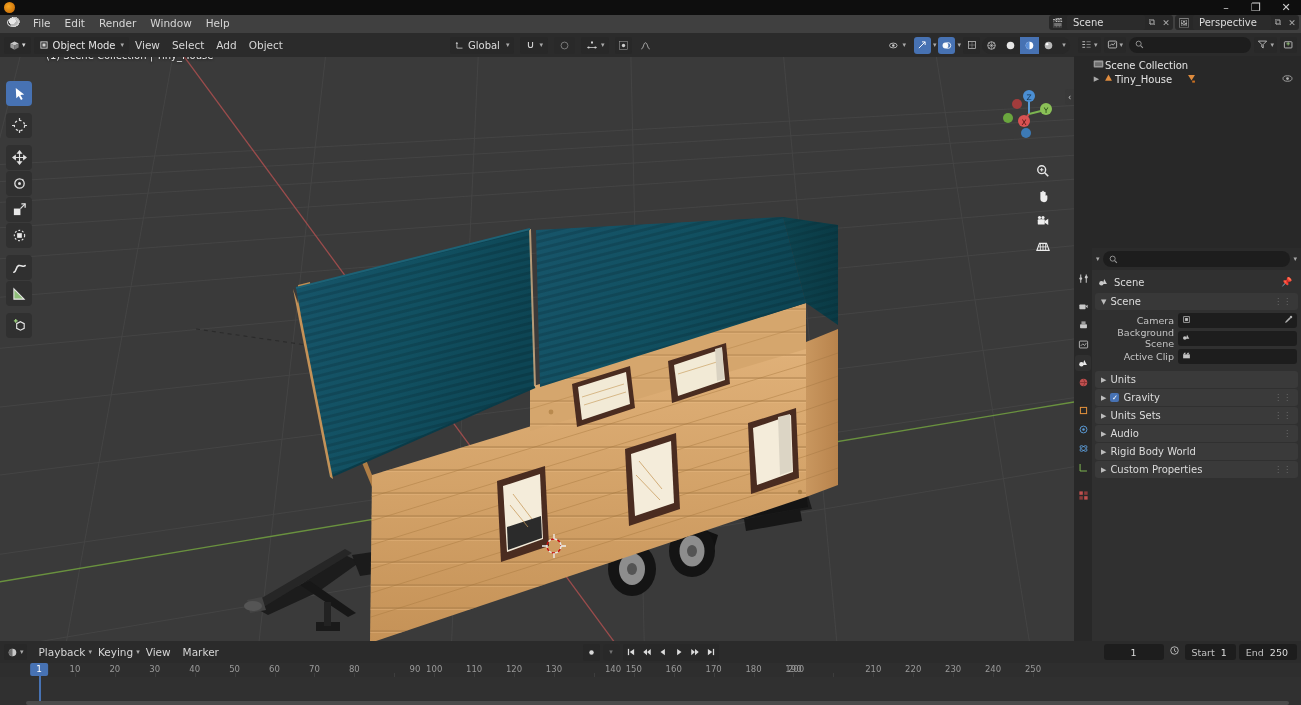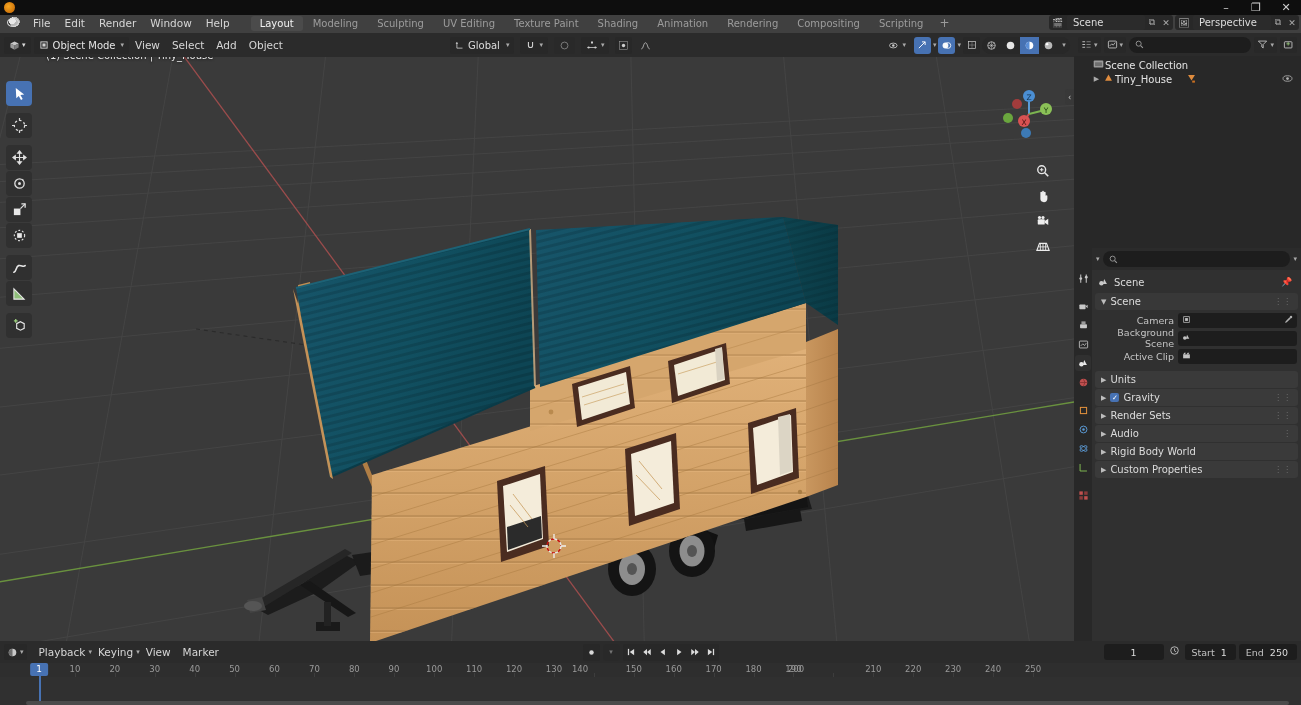--- a/index.html
+++ b/index.html
@@ -181,33 +181,20 @@
   </div>
 </div>
 
 <div id="topbar">
   <div class="blogo"></div>
   <div class="menuitem">File</div>
   <div class="menuitem">Edit</div>
   <div class="menuitem">Render</div>
   <div class="menuitem">Window</div>
   <div class="menuitem">Help</div>
-  <div id="wstabs">
-    <div class="wstab active">Layout</div>
-    <div class="wstab">Modeling</div>
-    <div class="wstab">Sculpting</div>
-    <div class="wstab">UV Editing</div>
-    <div class="wstab">Texture Paint</div>
-    <div class="wstab">Shading</div>
-    <div class="wstab">Animation</div>
-    <div class="wstab">Rendering</div>
-    <div class="wstab">Compositing</div>
-    <div class="wstab">Scripting</div>
-    <div class="wsplus">+</div>
-  </div>
   <div id="topbar-right">
     <div class="scenefield">
       <span class="ic">🎬</span>
       <span class="nm">Scene</span>
       <span class="bx">⧉</span>
       <span class="bx">✕</span>
     </div>
     <div class="scenefield">
       <span class="ic">🖼</span>
       <span class="nm">Perspective</span>
@@ -872,21 +859,21 @@
           <span>Units</span>
         </div>
         <div class="panelhdr" style="background:#3a3a3a">
           <span class="tri">▶</span>
           <span class="ckbox">✓</span>
           <span>Gravity</span>
           <span class="dots">⋮⋮</span>
         </div>
         <div class="panelhdr" style="background:#3a3a3a">
           <span class="tri">▶</span>
-          <span>Render Sets</span>
+          <span>Units Sets</span>
           <span class="dots">⋮⋮</span>
         </div>
         <div class="panelhdr" style="background:#3a3a3a">
           <span class="tri">▶</span>
           <span>Audio</span>
           <span class="dots">⋮</span>
         </div>
         <div class="panelhdr" style="background:#3a3a3a">
           <span class="tri">▶</span>
           <span>Rigid Body World</span>
@@ -993,31 +980,31 @@
       <div class="tick" style="left: 194.687px;">40</div>
       <div class="tickline" style="left: 194.687px;"></div>
       <div class="tick" style="left: 234.606px;">50</div>
       <div class="tickline" style="left: 234.606px;"></div>
       <div class="tick" style="left: 274.526px;">60</div>
       <div class="tickline" style="left: 274.526px;"></div>
       <div class="tick" style="left: 314.446px;">70</div>
       <div class="tickline" style="left: 314.446px;"></div>
       <div class="tick" style="left: 354.365px;">80</div>
       <div class="tickline" style="left: 354.365px;"></div>
-      <div class="tick" style="left: 394px;">90</div>
+      <div class="tick" style="left: 415px;">90</div>
       <div class="tickline" style="left: 394.285px;"></div>
       <div class="tick" style="left: 434.205px;">100</div>
       <div class="tickline" style="left: 434.205px;"></div>
       <div class="tick" style="left: 474.124px;">110</div>
       <div class="tickline" style="left: 474.124px;"></div>
       <div class="tick" style="left: 514.044px;">120</div>
       <div class="tickline" style="left: 514.044px;"></div>
       <div class="tick" style="left: 553.964px;">130</div>
       <div class="tickline" style="left: 553.964px;"></div>
-      <div class="tick" style="left: 580px;">140</div>
+      <div class="tick" style="left: 613px;">140</div>
       <div class="tickline" style="left: 593.884px;"></div>
       <div class="tick" style="left: 633.803px;">150</div>
       <div class="tickline" style="left: 633.803px;"></div>
       <div class="tick" style="left: 673.723px;">160</div>
       <div class="tickline" style="left: 673.723px;"></div>
       <div class="tick" style="left: 713.643px;">170</div>
       <div class="tickline" style="left: 713.643px;"></div>
       <div class="tick" style="left: 753.562px;">180</div>
       <div class="tickline" style="left: 753.562px;"></div>
       <div class="tick" style="left: 793.482px;">190</div>

